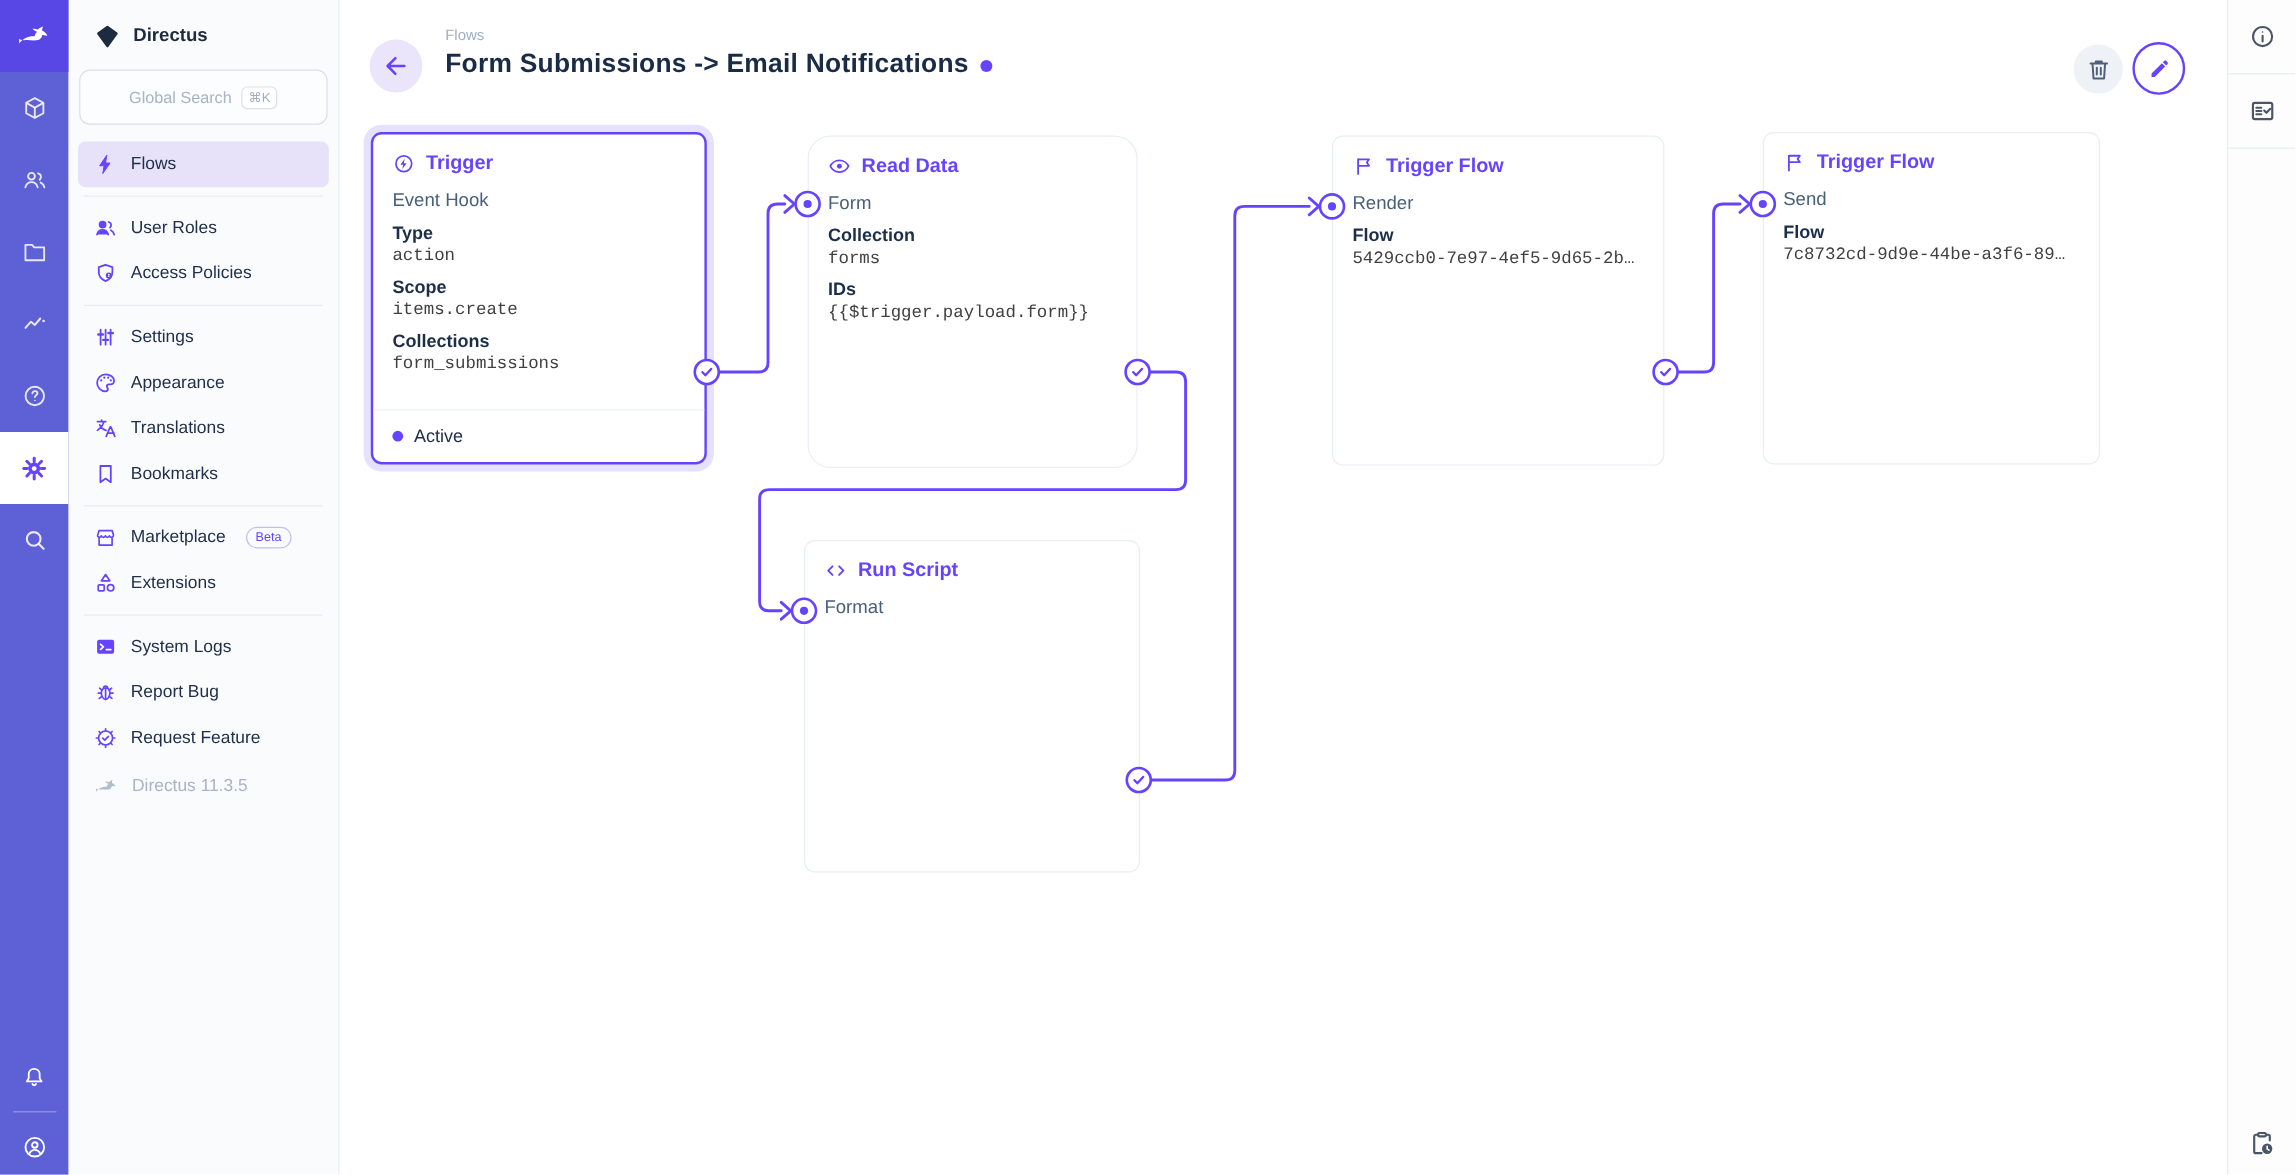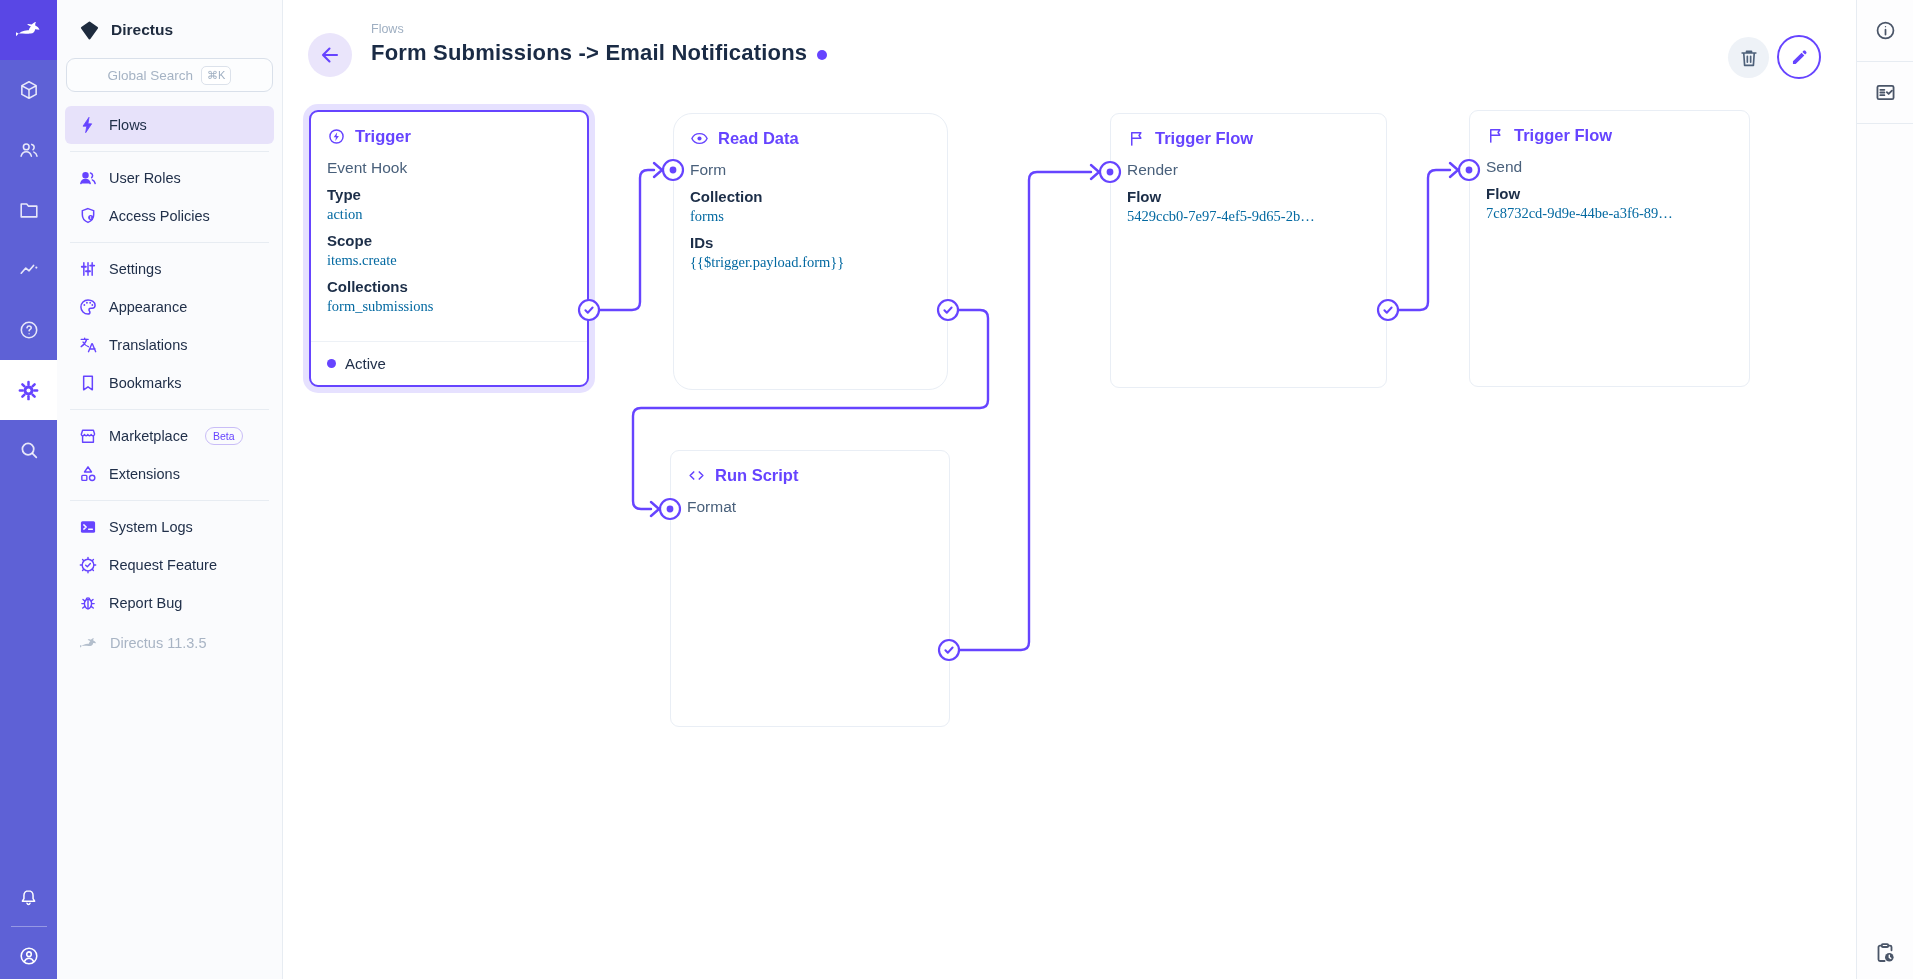--- a/index.html
+++ b/index.html
@@ -13,21 +13,21 @@
   .mod-btn { width:57px; height:60px; display:flex; align-items:center; justify-content:center; color:rgba(255,255,255,.85); cursor:pointer; }
   .mod-btn.active { background:#fff; color:#6644FF; }
   .rail-bottom { position:absolute; bottom:0; left:0; width:57px; display:flex; flex-direction:column; align-items:center; }
   .rail-div { width:36px; height:1px; background:rgba(255,255,255,.35); margin:6px 0; }
   .mod-btn.small { height:46px; }
 
   
   .sidebar { width:226px; flex:0 0 226px; height:979px; background:#FAFBFD; border-right:1px solid #E7ECF2; padding-top:8px; }
   .project-row { height:44px; display:flex; align-items:center; gap:11px; padding-left:22px; }
   .project-name { font-size:15.5px; font-weight:700; color:#1E2B3E; }
-  .search-box { margin:6px 9px 14px 9px; height:34px; border:1px solid #D9E0EA; border-radius:9px; background:#FCFDFE; display:flex; align-items:center; justify-content:center; gap:8px; cursor:text; }
+  .search-box { margin:6px 9px 14px 9px; height:46px; border:1px solid #D9E0EA; border-radius:9px; background:#FCFDFE; display:flex; align-items:center; justify-content:center; gap:8px; cursor:text; }
   .search-ph { font-size:13.5px; color:#A5B3C4; }
   .kbd { font-size:11px; color:#9FAFC2; border:1px solid #DCE2EB; border-radius:5px; padding:2px 5px; background:#fff; }
   .nav-item { height:38px; margin:0 8px; border-radius:6px; display:flex; align-items:center; gap:11px; padding-left:13px; cursor:pointer; }
   .nav-item .nicon { width:20px; height:20px; color:#6644FF; flex:0 0 20px; }
   .nav-item .nlabel { font-size:14.5px; font-weight:500; color:#21304A; }
   .nav-item.active { background:#E7E2FA; }
   .nav-div { height:1px; background:#E7ECF2; margin:7px 13px; }
   .badge { font-size:10.5px; color:#6644FF; border:1px solid #C9BDF7; border-radius:9px; padding:2px 7px; margin-left:6px; }
   .version-row { height:38px; margin:2px 8px 0; display:flex; align-items:center; gap:10px; padding-left:13px; }
   .version-row .nlabel { color:#A8B4C4; font-size:14.5px; }
@@ -44,21 +44,21 @@
   .trash-btn { left:1445px; top:37px; background:#EEF2F7; color:#4E617A; }
   .edit-btn { left:1494px; top:35px; width:44px; height:44px; background:#fff; border:2px solid #6644FF; color:#6644FF; }
 
   
   .node { position:absolute; background:#fff; border:1px solid #E9EEF5; border-radius:9px; cursor:pointer; }
   .node.selected { border:2px solid #6644FF; box-shadow:0 0 0 6px rgba(102,68,255,.16); }
   .node-title { display:flex; gap:9px; padding:15px 16px 0 16px; color:#6644FF; font-weight:700; font-size:16.5px; }
   .node-title .ticon { width:19px; height:19px; flex:0 0 19px; }
   .node-name { padding:0 16px; margin-top:13px; font-size:15.5px; color:#49607B; }
   .f-label { padding:0 16px; margin-top:9px; font-size:15px; font-weight:700; color:#1C2E48; }
-  .f-value { padding:0 16px; margin-top:3px; font-size:14.5px; color:#0369a1; font-family:Liberation Serif, serif; white-space:nowrap; overflow:hidden; }
+  .f-value { padding:0 16px; margin-top:3px; font-size:14.5px; color:#404040; font-family:Liberation Mono, monospace; white-space:nowrap; overflow:hidden; }
   .node-footer { position:absolute; left:0; right:0; bottom:0; height:44px; border-top:1px solid #EDF1F6; display:flex; align-items:center; gap:9px; padding:0 16px; }
   .status-dot { width:9px; height:9px; border-radius:50%; background:#6644FF; }
   .status-text { font-size:15px; color:#21304A; }
   .wires { left:0; top:0; pointer-events:none; }
 
   
   .right-bar { width:57px; flex:0 0 57px; height:979px; background:#FDFDFE; border-left:1px solid #E7ECF2; position:relative; }
   .rb-section { height:62px; display:flex; align-items:center; justify-content:center; color:#4A5568; border-bottom:1px solid #E7ECF2; cursor:pointer; }
   .rb-bottom { position:absolute; bottom:14px; left:0; width:100%; display:flex; justify-content:center; color:#4A5568; cursor:pointer; }
 </style>
@@ -278,36 +278,36 @@
     <span class="nicon">
         <svg viewBox="0 0 24 24" width="20" height="20">
           <rect x="3.5" y="5" width="17" height="14" rx="2" fill="currentColor"></rect>
           <path d="M7 9.5l2.8 2.5L7 14.5M12.8 14.8h4.4" stroke="#FAFBFD" stroke-width="1.8" fill="none" stroke-linecap="round" stroke-linejoin="round"></path>
         </svg>
       </span>
     <span class="nlabel">System Logs</span>
   </div>
   <div class="nav-item">
     <span class="nicon">
+        <svg viewBox="0 0 24 24" width="20" height="20" fill="none" stroke="currentColor" stroke-width="1.7" stroke-linecap="round">
+          <path d="M12 7.6c2.5 0 4.3 2 4.3 5.1S14.5 19 12 19s-4.3-3.2-4.3-6.3 1.8-5.1 4.3-5.1z"></path>
+          <path d="M9.9 7.9c0-1.2 1-2.1 2.1-2.1s2.1.9 2.1 2.1M7.7 12.7H4.6M19.4 12.7h-3.1M8.3 16l-2.6 2M15.7 16l2.6 2M8.3 9.7L6 7.8M15.7 9.7L18 7.8M12 7.6V19"></path>
+        </svg>
+      </span>
+    <span class="nlabel">Report Bug</span>
+  </div>
+  <div class="nav-item">
+    <span class="nicon">
         <svg viewBox="0 0 24 24" width="20" height="20" fill="none" stroke="currentColor" stroke-width="1.7" stroke-linecap="round" stroke-linejoin="round">
           <circle cx="12" cy="12" r="7"></circle>
           <path d="M12 2.8v1.6M12 19.6v1.6M2.8 12h1.6M19.6 12h1.6M5.5 5.5l1.1 1.1M17.4 17.4l1.1 1.1M5.5 18.5l1.1-1.1M17.4 6.6l1.1-1.1"></path>
           <path d="M9.2 12.2l2 2 3.6-3.9"></path>
         </svg>
       </span>
     <span class="nlabel">Request Feature</span>
-  </div>
-  <div class="nav-item">
-    <span class="nicon">
-        <svg viewBox="0 0 24 24" width="20" height="20" fill="none" stroke="currentColor" stroke-width="1.7" stroke-linecap="round">
-          <path d="M12 7.6c2.5 0 4.3 2 4.3 5.1S14.5 19 12 19s-4.3-3.2-4.3-6.3 1.8-5.1 4.3-5.1z"></path>
-          <path d="M9.9 7.9c0-1.2 1-2.1 2.1-2.1s2.1.9 2.1 2.1M7.7 12.7H4.6M19.4 12.7h-3.1M8.3 16l-2.6 2M15.7 16l2.6 2M8.3 9.7L6 7.8M15.7 9.7L18 7.8M12 7.6V19"></path>
-        </svg>
-      </span>
-    <span class="nlabel">Report Bug</span>
   </div>
 
   <div class="version-row">
     <span>
         <svg viewBox="0 0 32 24" width="22" height="17">
           <path fill="#B3BECC" d="M3 18.3c3.4-4.4 8-6.4 12.8-6 .3-1.5 1-2.9 2.2-3.9-1.6-.4-3-1.2-3.9-2.4 1.7-.2 3.2 0 4.5.6C19.9 5.4 21.2 4.3 23 4c-.7 1.2-1 2.4-.8 3.6 1.9.7 3.4 2.1 4.3 4.2l-4.4-.6c0 2.3-1.9 4.1-4.5 4.4-3 .3-5.6-.2-7.9-.2-2.3 0-4.6.5-6.7-1.1z"></path>
         </svg>
       </span>
     <span class="nlabel">Directus 11.3.5</span>
   </div>

